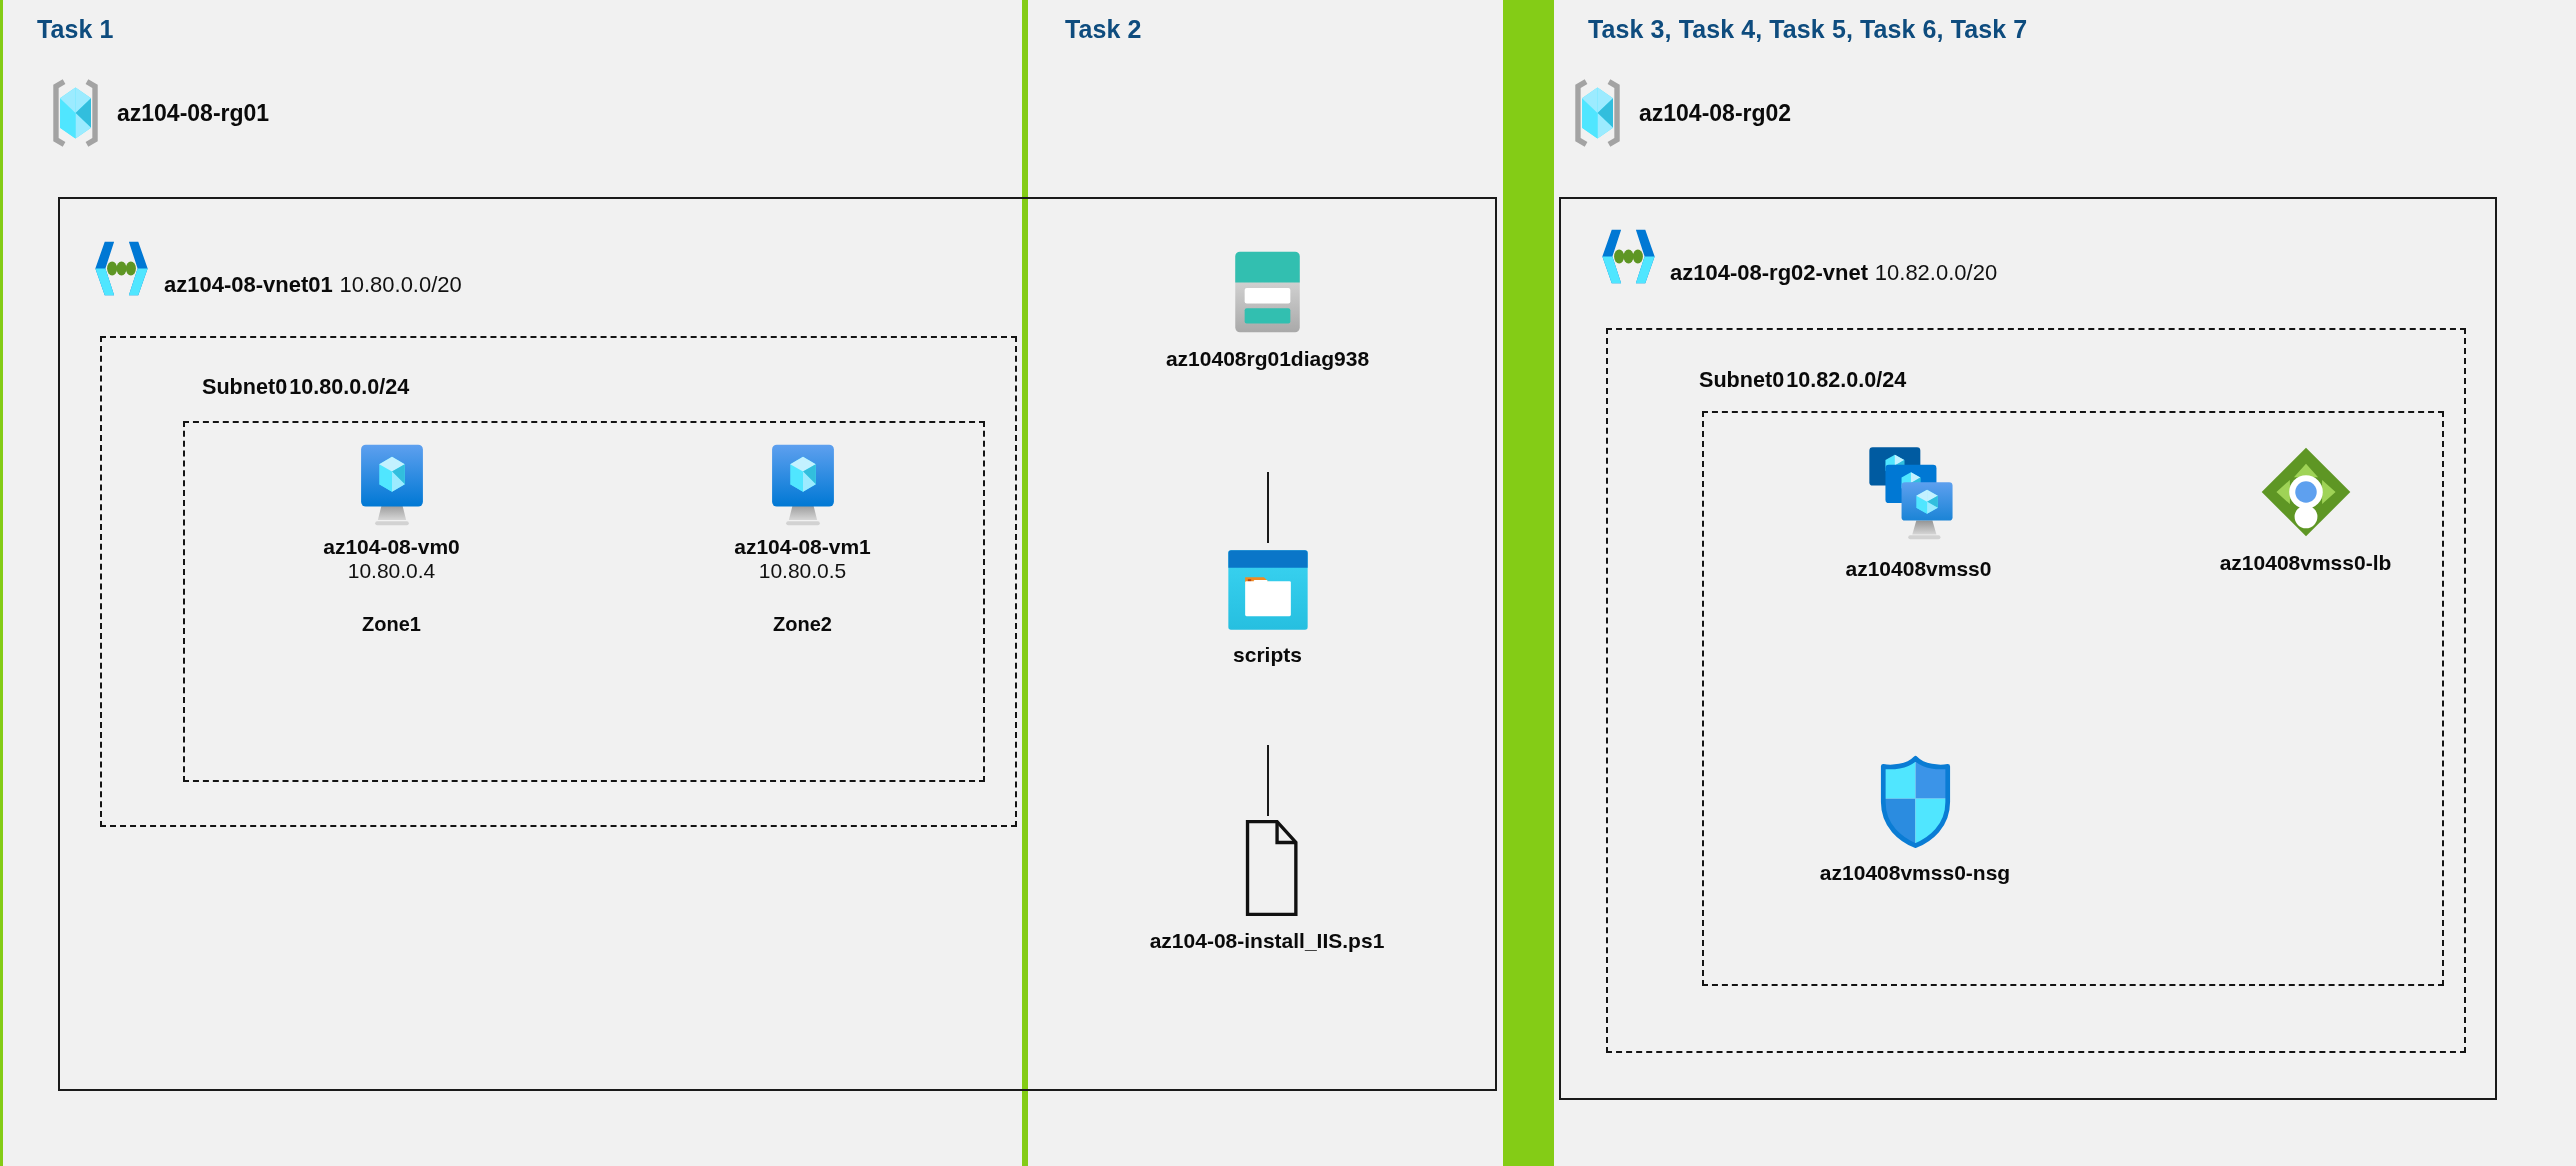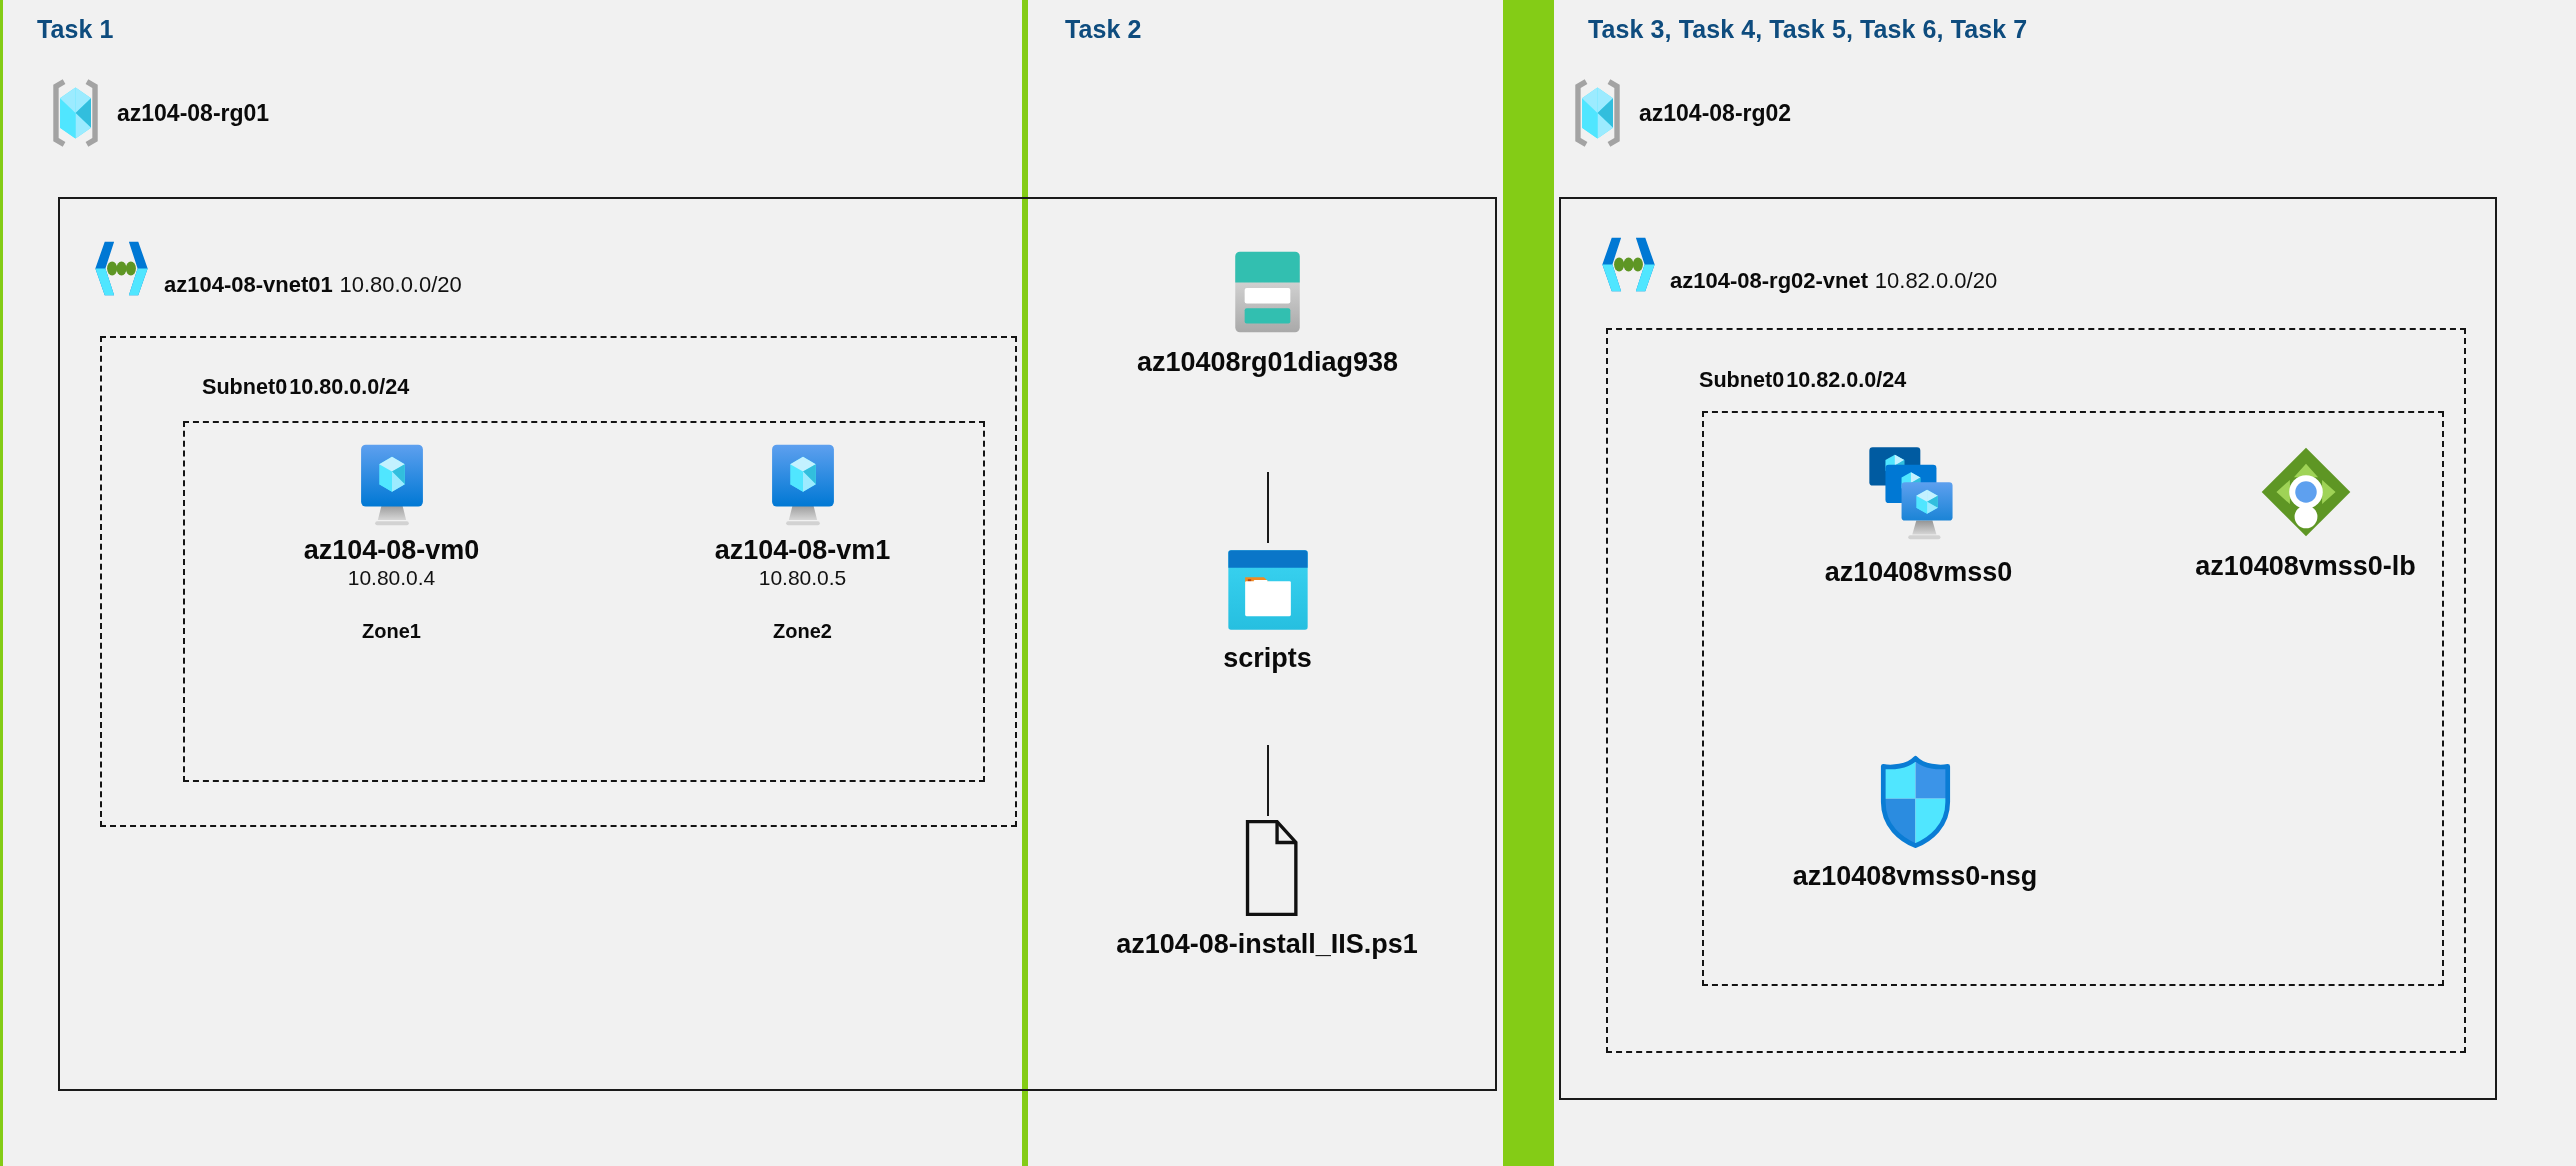--- a/index.html
+++ b/index.html
@@ -65,21 +65,21 @@
   #vnet02-box { left: 1559px; top: 197px; width: 938px; height: 903px; }
 
   .vnet-header {
     position: absolute;
     display: flex;
     align-items: flex-end;
     gap: 15px;
     white-space: nowrap;
   }
   #vnet01-header { left: 94px;  top: 239px; }
-  #vnet02-header { left: 1601px; top: 235px; gap: 14px; }
+  #vnet02-header { left: 1601px; top: 227px; gap: 14px; }
   .vnet-name {
     font-size: 22px;
     font-weight: bold;
     color: #0a0a0a;
   }
   .vnet-cidr {
     font-size: 22px;
     font-weight: normal;
     color: #111111;
     margin-left: 6.7px;
@@ -115,21 +115,21 @@
   #resource-box-vnet02 { left: 1702px; top: 411px; width: 742px; height: 575px; }
 
   
   .node {
     position: absolute;
     display: flex;
     flex-direction: column;
     align-items: center;
   }
   .node-caption {
-    font-size: 27px;
+    font-size: 21px;
     font-weight: bold;
     color: #0a0a0a;
     white-space: nowrap;
     text-align: right;
   }
   .node-sub {
     font-size: 21px;
     font-weight: normal;
     color: #111111;
     white-space: nowrap;

